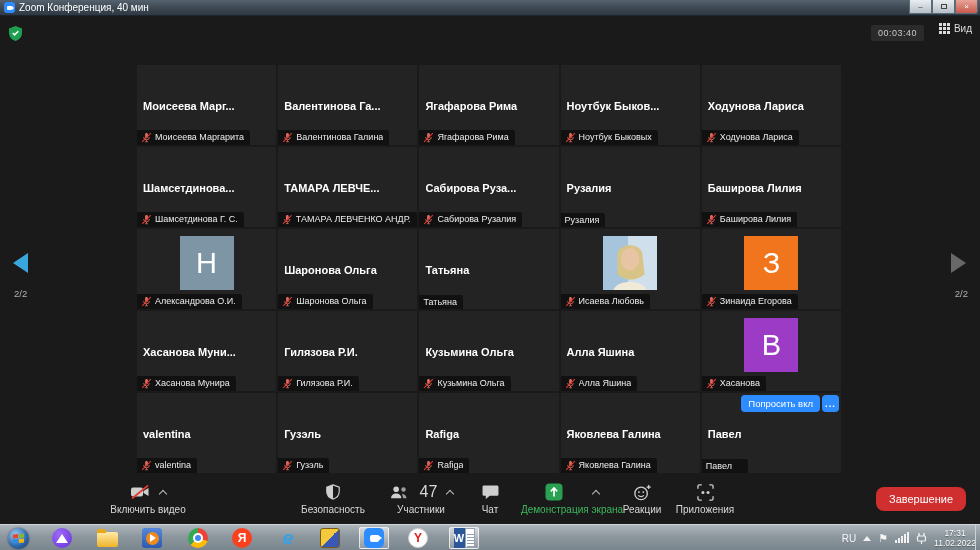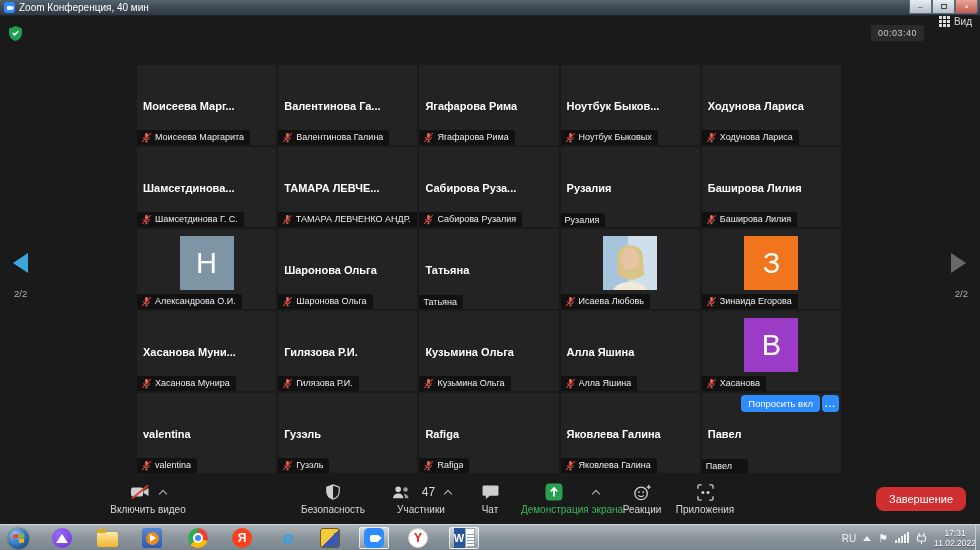--- a/index.html
+++ b/index.html
@@ -20,21 +20,21 @@
     border-top:none; display:flex; align-items:center; justify-content:center; font-size:8px; color:#333; }
   .win-btn.close { background:linear-gradient(#e9a399,#c6594b); border-bottom-right-radius:3px; color:#fff; }
   .win-btn .rbox { width:6px; height:5px; border:1px solid #444; }
 
   
   .app { position:absolute; top:16px; left:0; right:0; bottom:26px; background:#1a1a1a; }
 
   .enc-shield { position:absolute; left:9px; top:10px; }
   .timer { position:absolute; right:56px; top:9px; background:#2b2b2b; color:#c9c9c9; font-size:9px;
     padding:3px 7px; border-radius:2px; letter-spacing:.5px; }
-  .view-btn { position:absolute; right:8px; top:0; color:#dcdcdc; font-size:10px; display:flex;
+  .view-btn { position:absolute; right:8px; top:7px; color:#dcdcdc; font-size:10px; display:flex;
     align-items:flex-end; gap:4px; cursor:default; }
 
   
   .grid { position:absolute; left:137px; top:49px; width:704px; height:408px;
     display:grid; grid-template-columns:repeat(5,1fr); grid-auto-rows:80px; gap:2px; }
   .tile { position:relative; background:#232323; overflow:hidden; }
   .center-name { position:absolute; left:0; right:0; top:50%; transform:translateY(-42%);
     text-align:left; color:#fff; font-size:11px; font-weight:600; white-space:nowrap;
     overflow:hidden; padding:0 6px; }
   .name-label { position:absolute; left:0; bottom:0; background:rgba(0,0,0,.5); color:#ededed;
@@ -61,21 +61,21 @@
 
   
   .ztoolbar { position:absolute; left:0; right:0; bottom:0; height:46px; background:#1a1a1a; }
   .titem { position:absolute; top:5px; display:flex; flex-direction:column; align-items:center;
     color:#d8d8d8; font-size:10px; gap:3px; cursor:default; }
   .titem .irow { height:18px; display:flex; align-items:center; gap:10px; }
   .chev { width:7px; height:7px; position:relative; }
   .chev::before { content:""; position:absolute; left:0; top:2px; width:5px; height:5px;
     border-left:1.5px solid #bdbdbd; border-top:1.5px solid #bdbdbd; transform:rotate(45deg); }
   .share-label { color:#3cb85c; }
-  .count { font-size:12px; color:#d8d8d8; }
+  .count { font-size:16px; color:#d8d8d8; }
   .end-btn { position:absolute; right:14px; top:9px; background:#cf2f2f; color:#fff; border:none;
     font-family:inherit; font-size:11px; padding:6px 13px; border-radius:8px; cursor:pointer; }
 
   
   .taskbar { position:absolute; left:0; right:0; bottom:0; height:26px;
     background:linear-gradient(#aeb6bb,#8d979e 45%,#79858d); border-top:1px solid #cfd6da; }
   .task-ico { position:absolute; top:2px; width:24px; height:22px; display:flex;
     align-items:center; justify-content:center; cursor:pointer; }
   .active-box { background:linear-gradient(rgba(255,255,255,.55),rgba(255,255,255,.15));
     border:1px solid rgba(255,255,255,.7); border-radius:2px; width:30px; }

